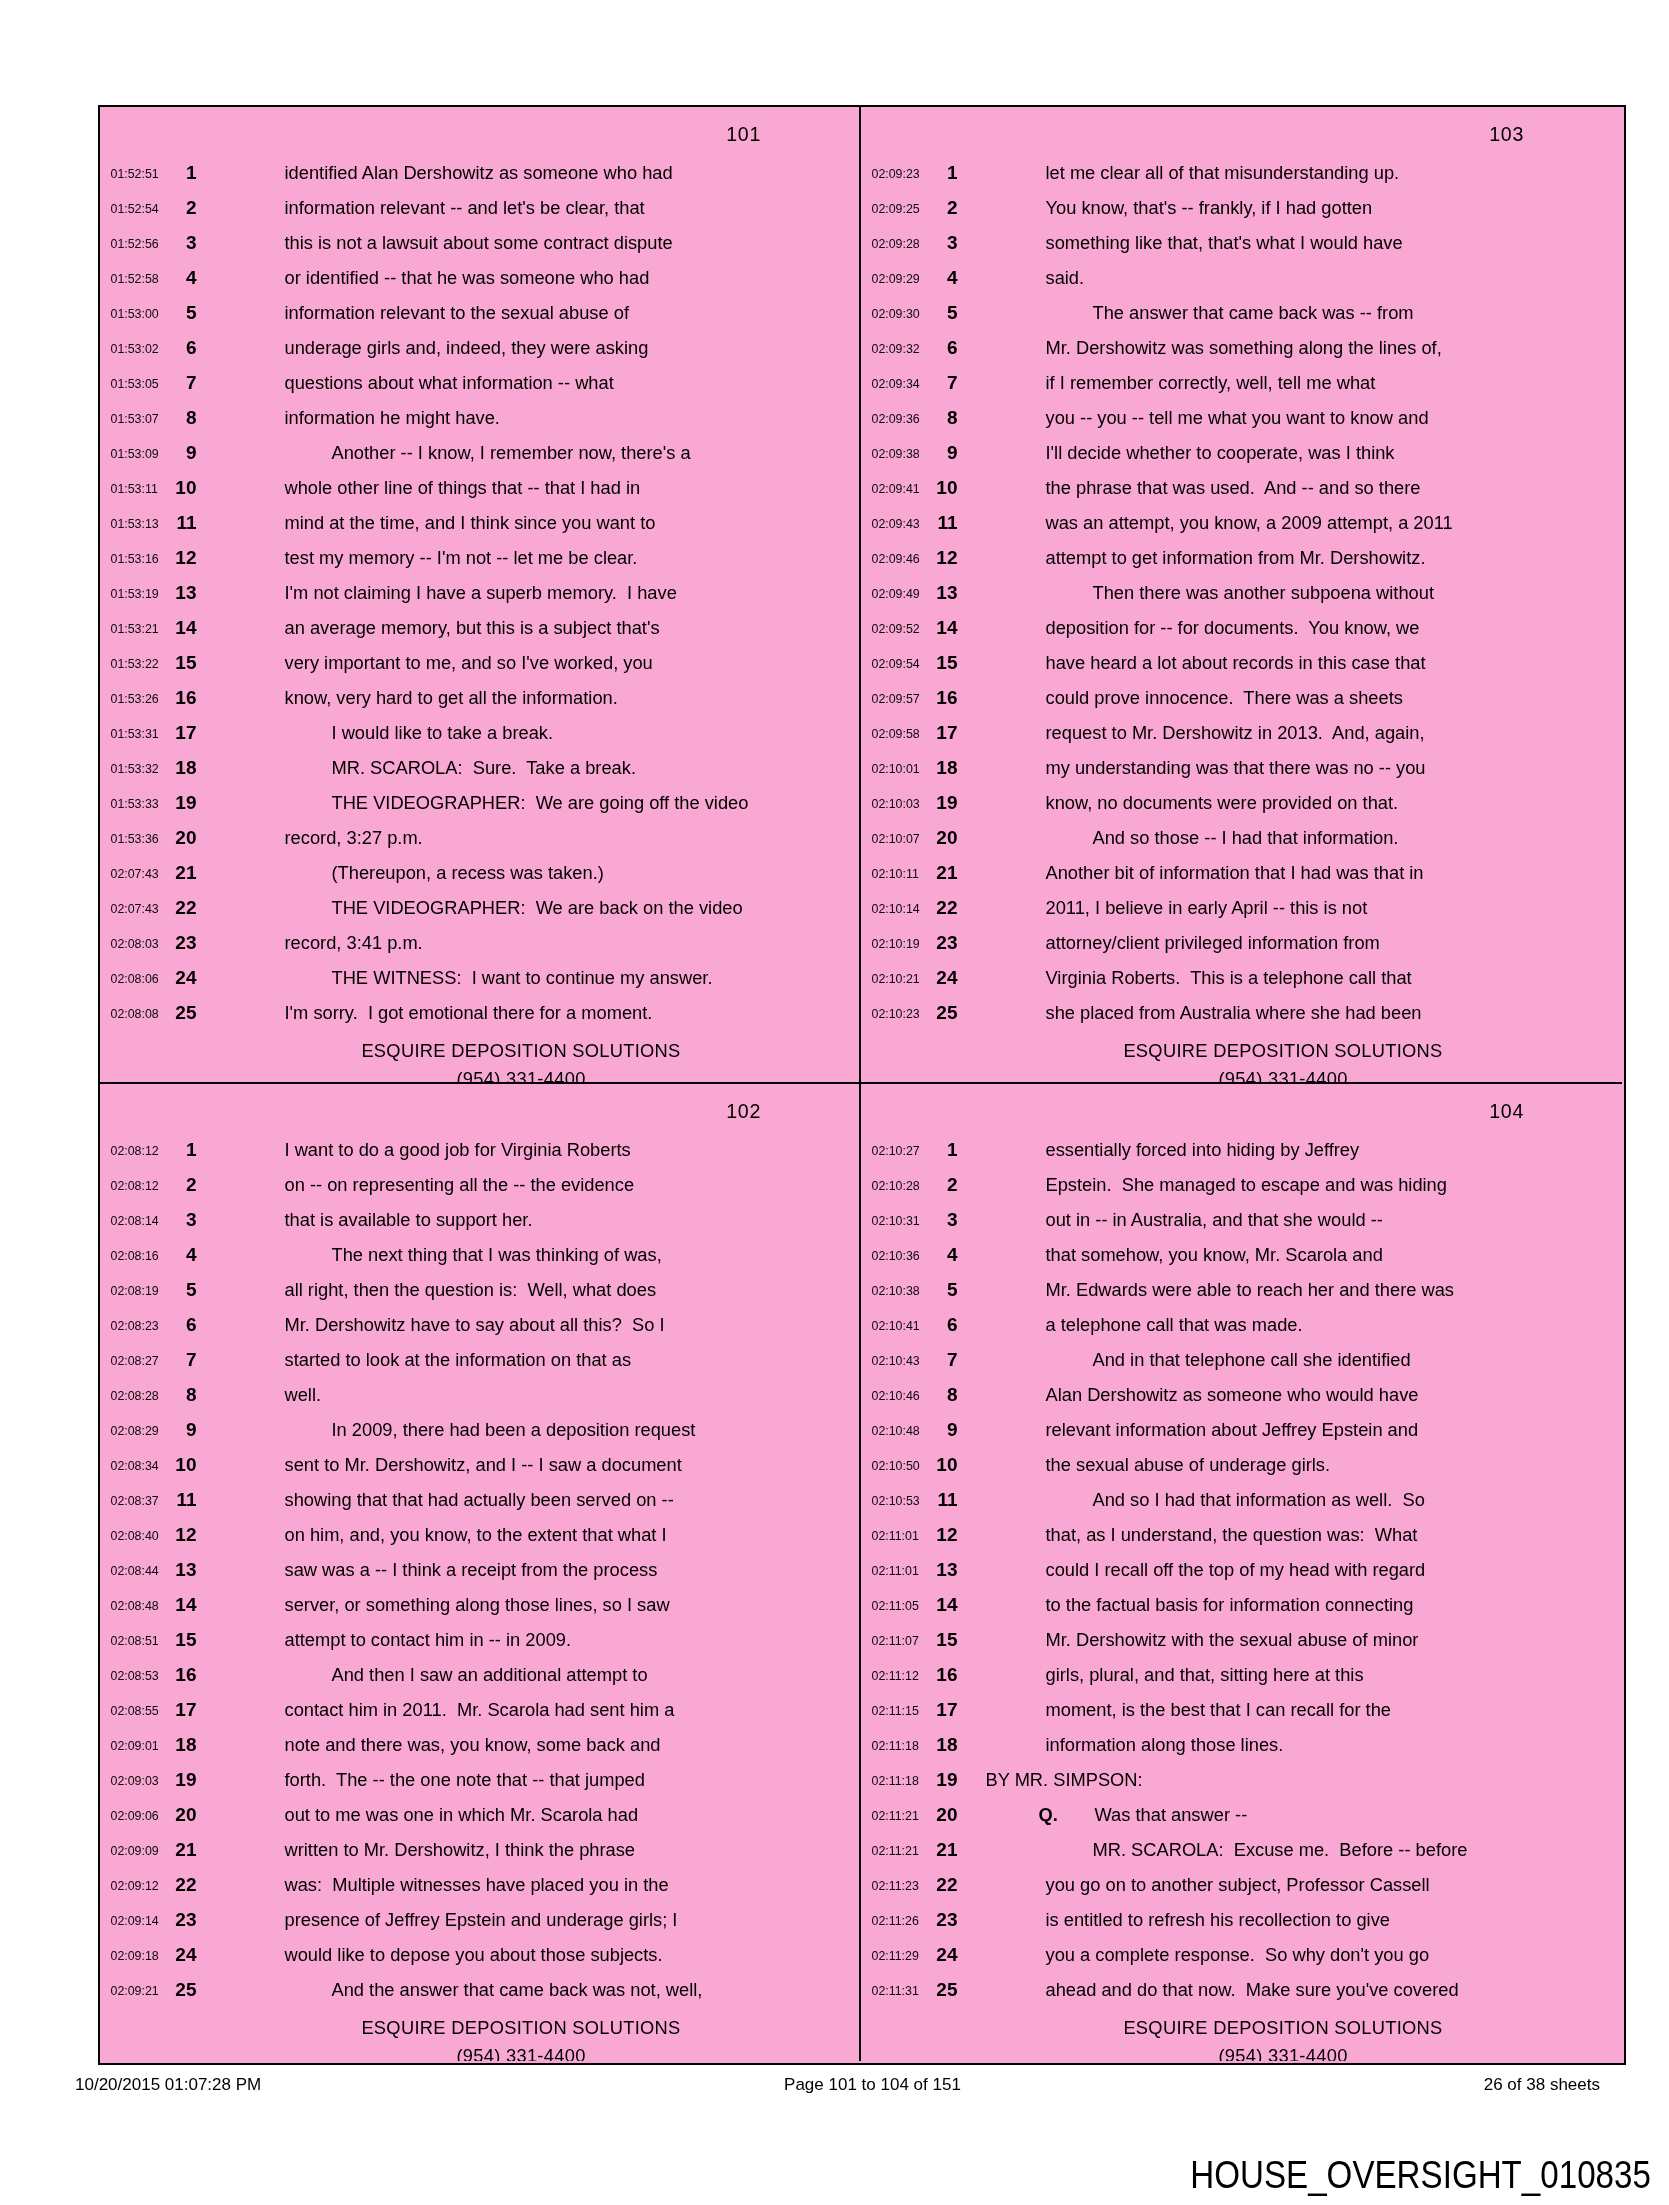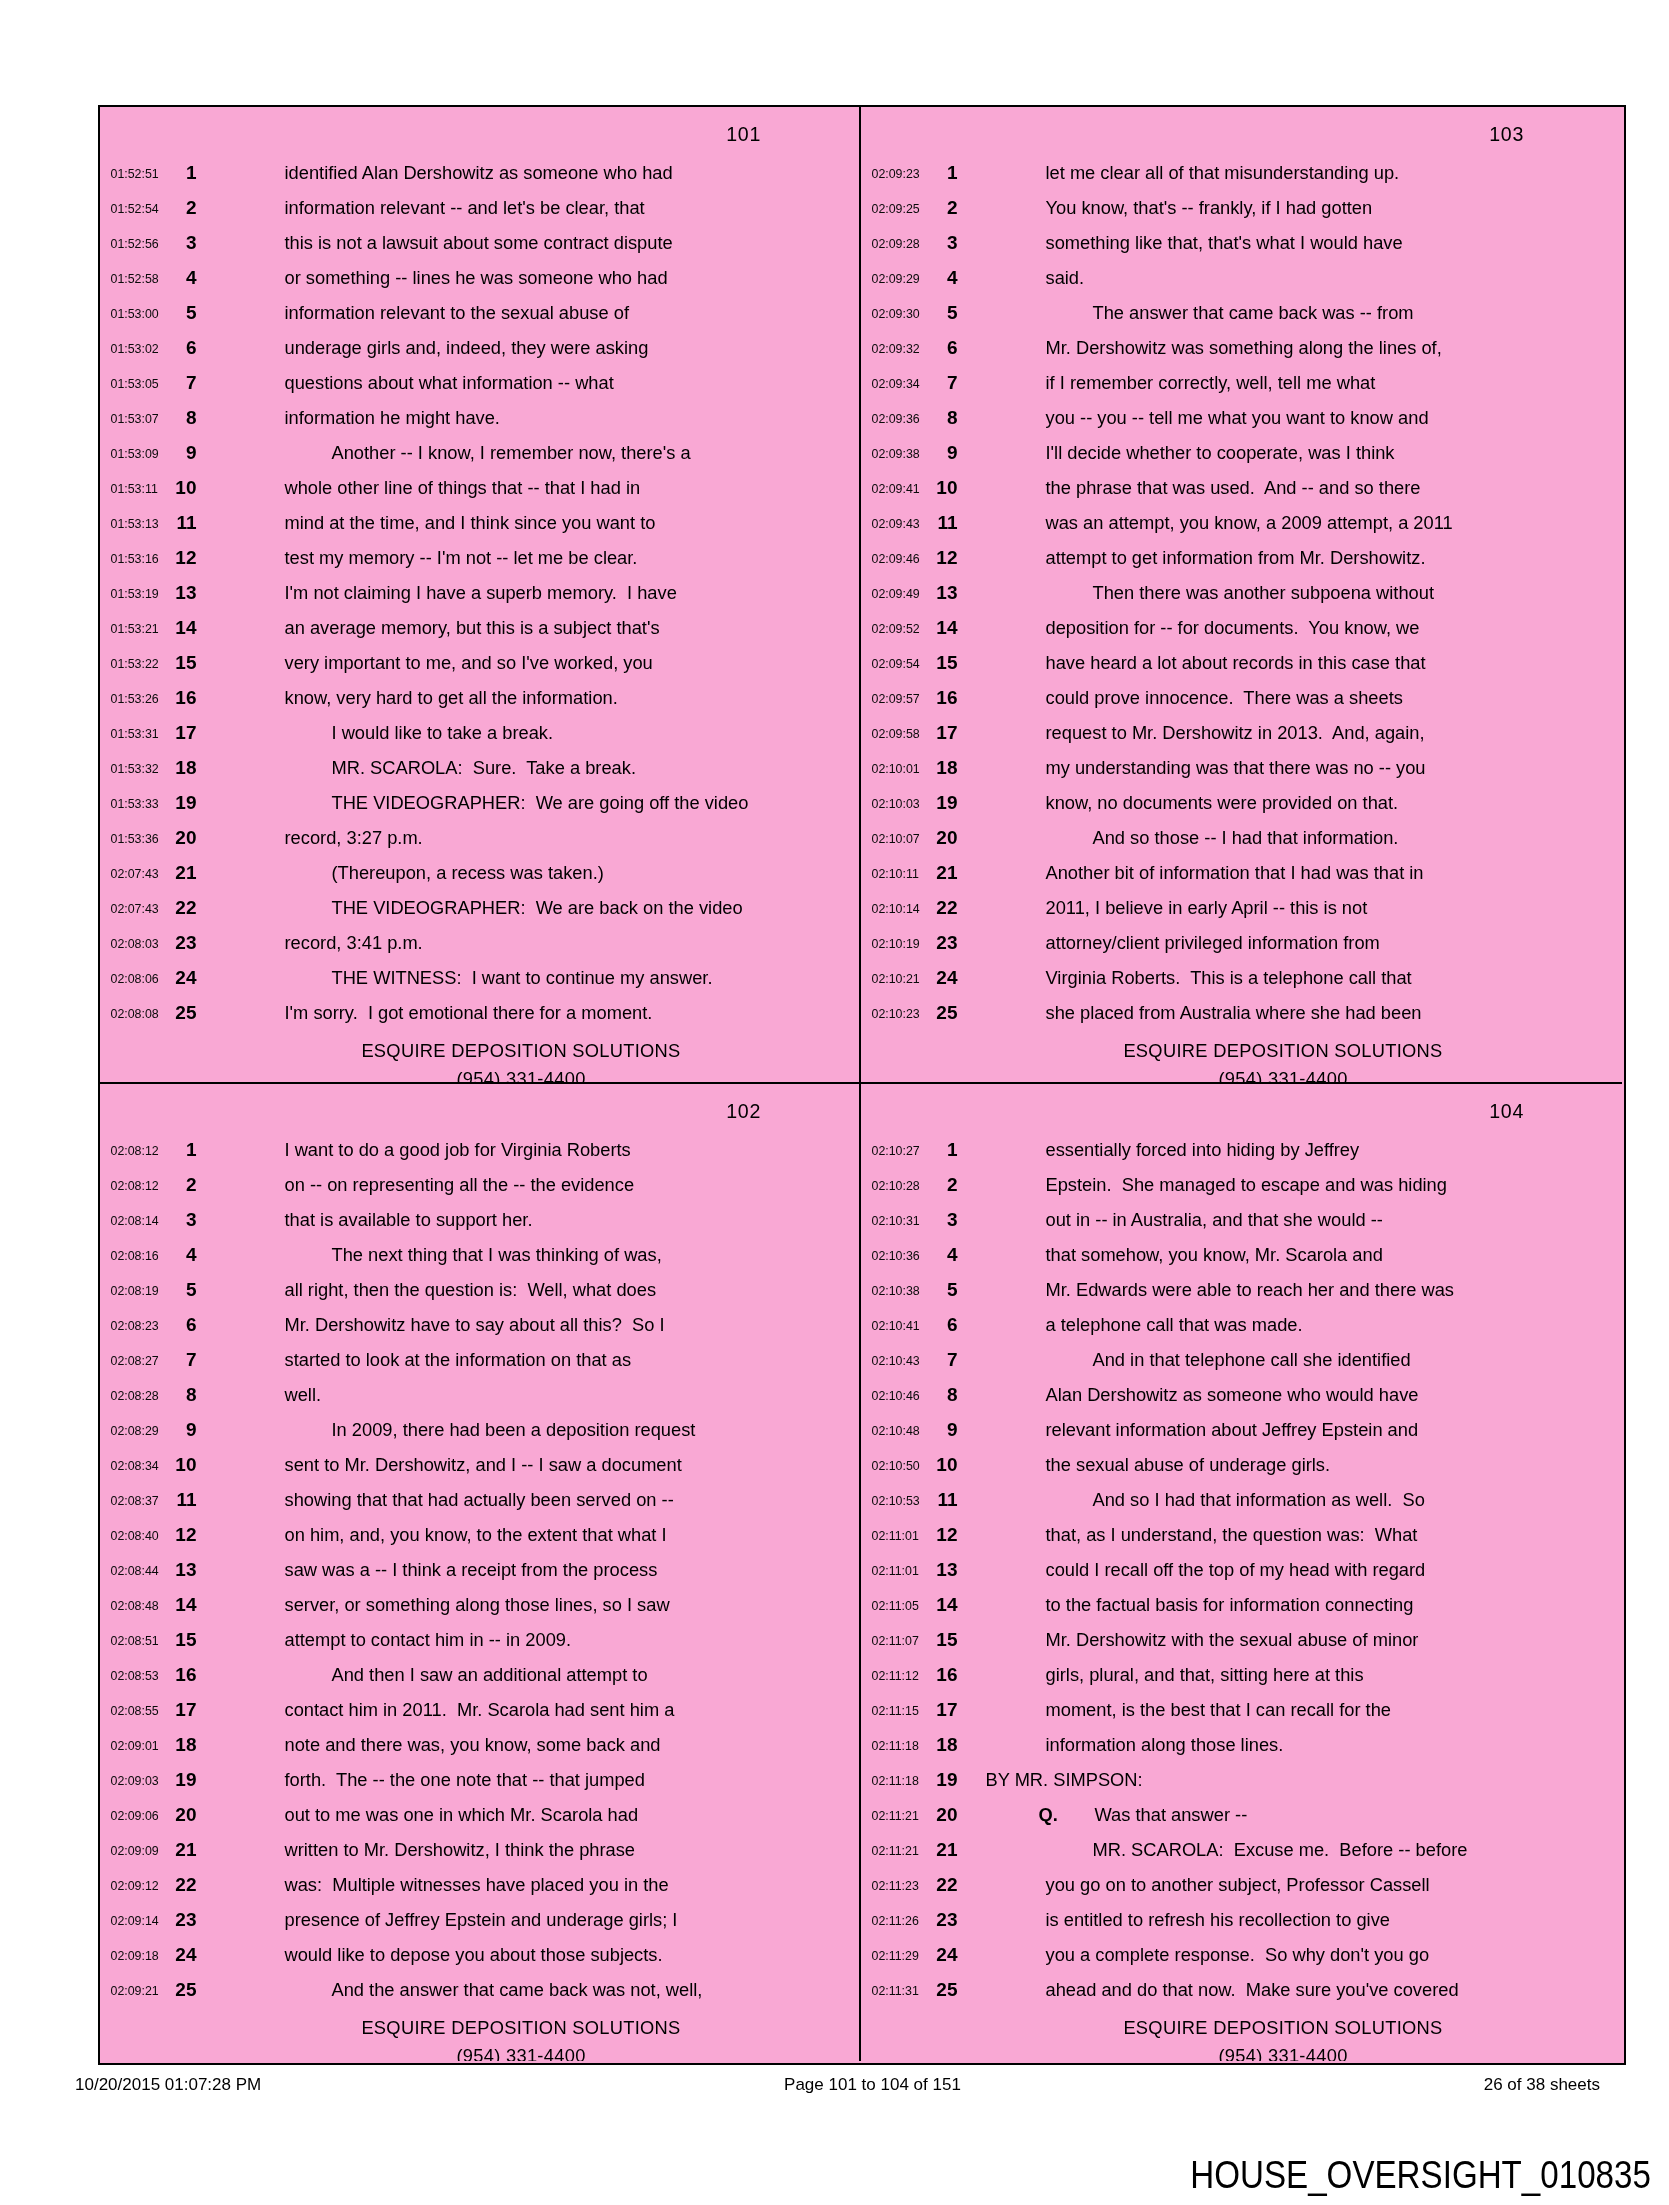--- a/index.html
+++ b/index.html
@@ -72,21 +72,21 @@
 
   <div class="row">
     <span class="time">01:52:56</span>
     <span class="num">3</span>
     <span class="text">this is not a lawsuit about some contract dispute</span>
   </div>
 
   <div class="row">
     <span class="time">01:52:58</span>
     <span class="num">4</span>
-    <span class="text">or something -- lines he was someone who had</span>
+    <span class="text">or identified -- that he was someone who had</span>
   </div>
 
   <div class="row">
     <span class="time">01:53:00</span>
     <span class="num">5</span>
     <span class="text">information relevant to the sexual abuse of</span>
   </div>
 
   <div class="row">
     <span class="time">01:53:02</span>

